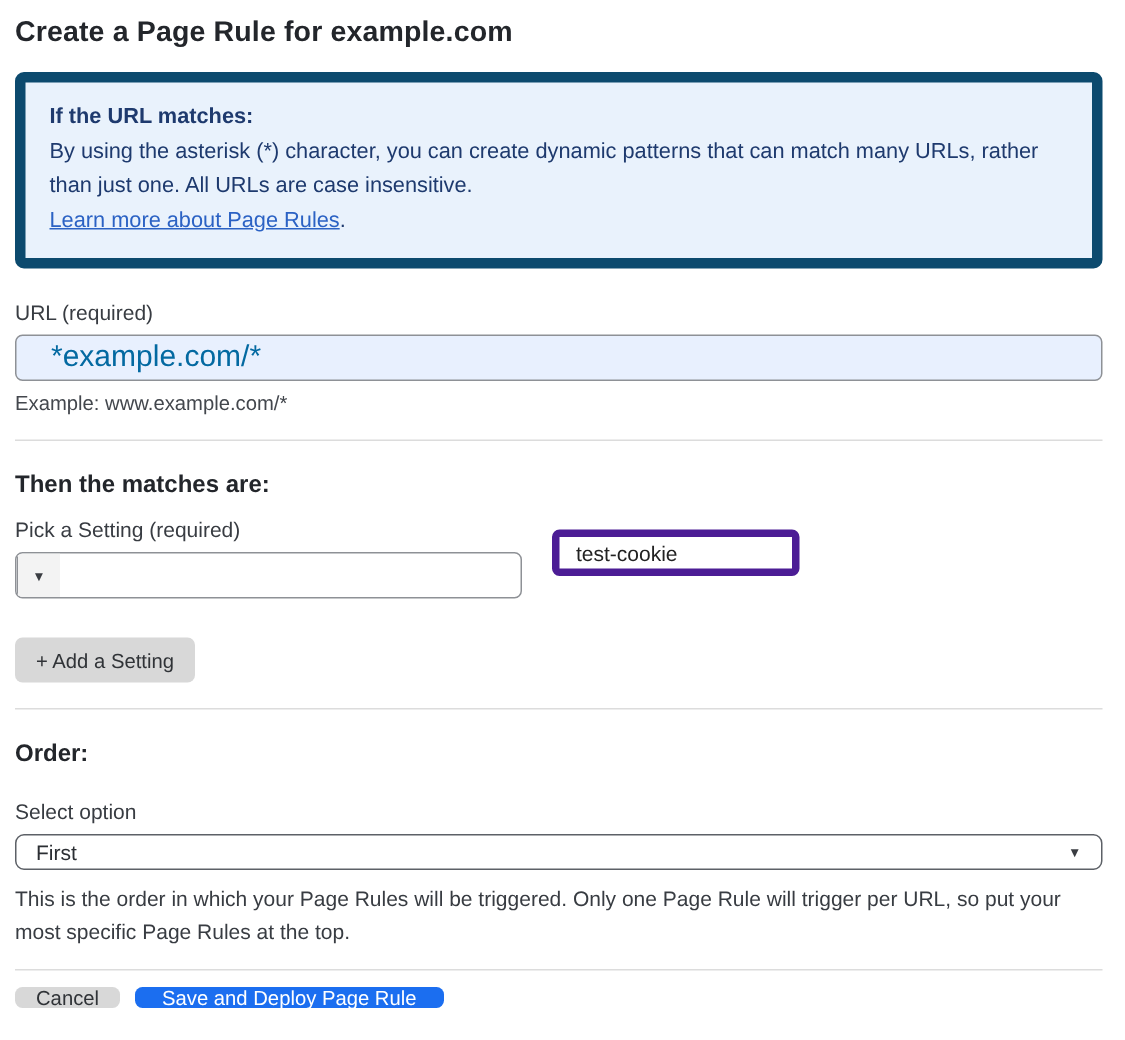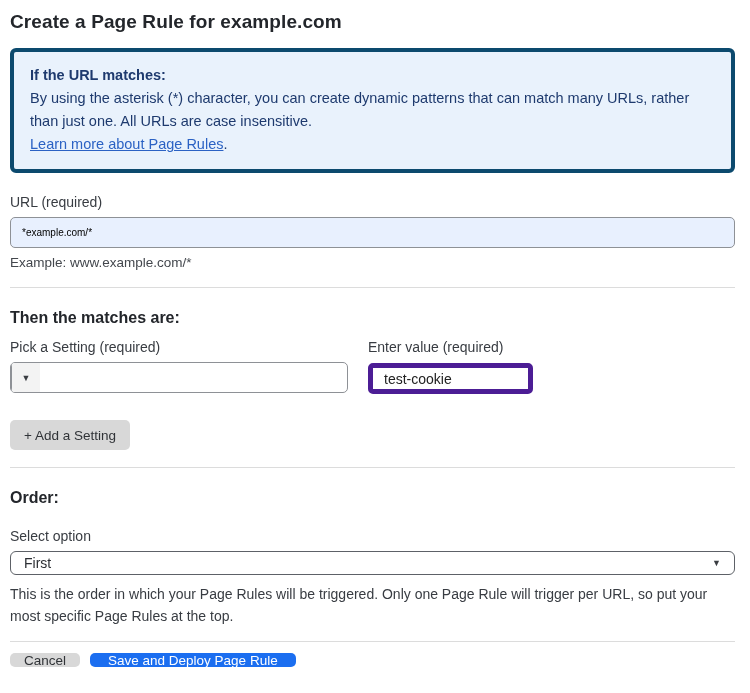--- a/index.html
+++ b/index.html
@@ -12,21 +12,21 @@
   .page-title {
     font-size: 19px;
     font-weight: bold;
     color: #23262b;
     padding-top: 11px;
     letter-spacing: 0.1px;
   }
   .info-box {
     margin-top: 15px;
     background: #e9f2fc;
-    border: 4px solid #0c4a6e;
+    border: 7px solid #0c4a6e;
     border-radius: 6px;
     padding: 12px 16px 13px 16px;
     color: #1e3a6e;
     font-size: 14.5px;
     line-height: 23px;
   }
   .info-heading { font-weight: bold; }
   .info-link {
     color: #2b62c4;
     text-decoration: underline;
@@ -38,24 +38,24 @@
     margin-top: 21px;
   }
   .url-input {
     display: block;
     width: 725px;
     height: 31px;
     margin-top: 7px;
     background: #e8f0fe;
     border: 1px solid #8e9196;
     border-radius: 5px;
-    padding: 0 11px;
+    padding: 0 23px;
     font-family: "Liberation Sans", sans-serif;
-    font-size: 10px;
-    color: #000000;
+    font-size: 20px;
+    color: #0369a1;
     outline: none;
   }
   .hint-text {
     font-size: 13.5px;
     color: #43474d;
     margin-top: 7px;
   }
   .divider {
     border: none;
     border-top: 1px solid #dcdcdc;
@@ -189,21 +189,20 @@
 <div class="settings-row">
   <div class="settings-col-left">
     <div class="col-label">Pick a Setting (required)</div>
     <div class="select-box">
       <div class="select-arrow-seg">
           <span>▼</span>
         </div>
     </div>
   </div>
   <div class="settings-col-right">
-    <div class="col-label">Enter value (required)</div>
     <input class="value-input" type="text" value="test-cookie" style="">
   </div>
 </div>
 
 <button class="btn btn-gray add-setting-btn">+ Add a Setting</button>
 
 <hr class="divider">
 
 <h2 class="section-heading">Order:</h2>
 

